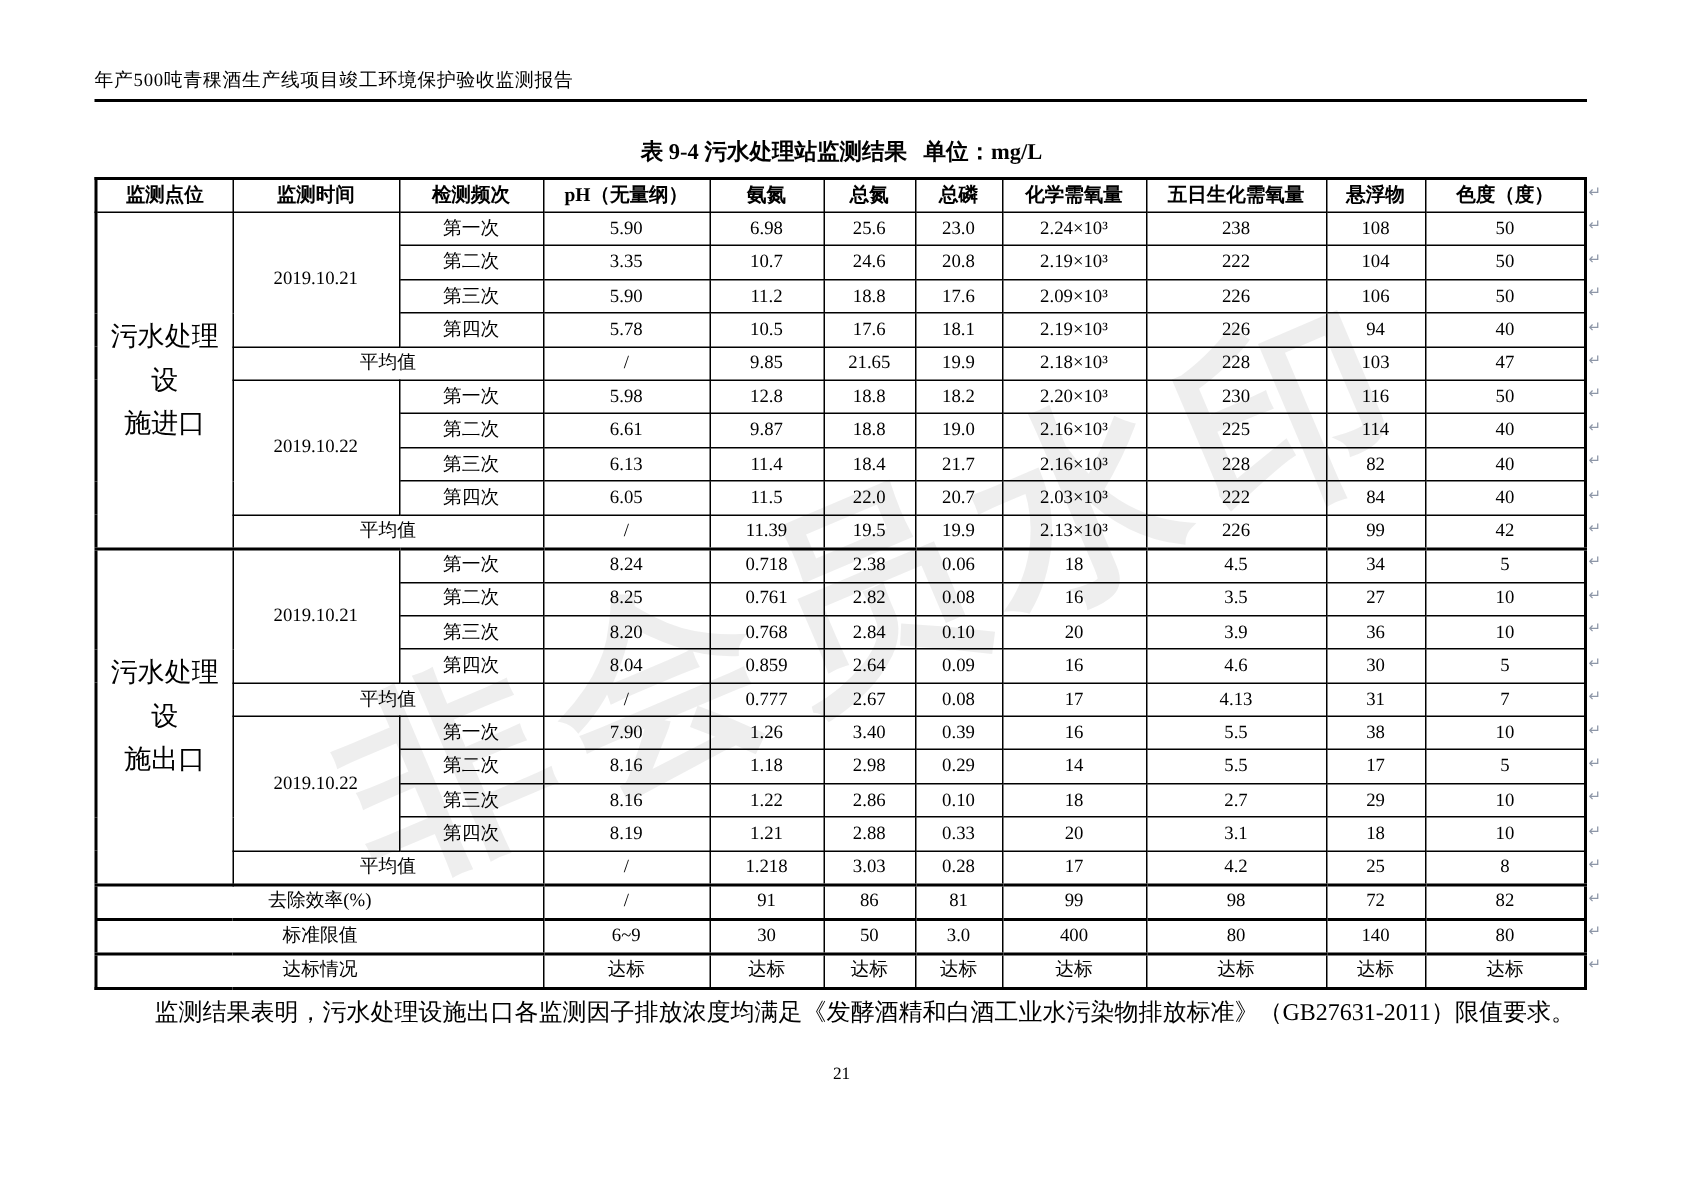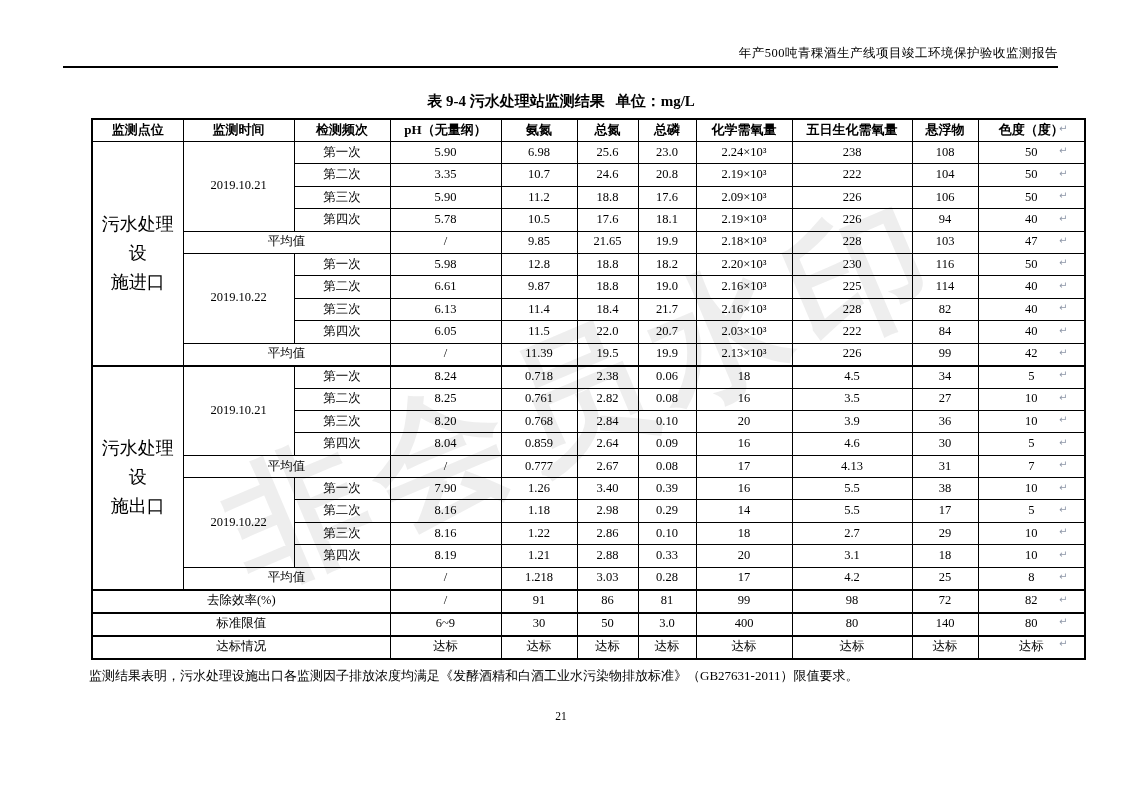--- a/index.html
+++ b/index.html
@@ -7,21 +7,21 @@
     width:1122px;height:793px;
     background:#ffffff;
     font-family:"Liberation Serif","DejaVu Serif",serif;
     color:#000;
     position:relative;
     overflow:hidden;
   }
   .page{position:absolute;inset:0;}
   .running-header{
     position:absolute;top:45px;left:63px;width:995px;
-    text-align:right;font-size:12.5px;line-height:16px;
+    text-align:left;font-size:12.5px;line-height:16px;
     letter-spacing:.5px;
   }
   .header-rule{
     position:absolute;top:66px;left:63px;width:995px;height:0;
     border-top:2px solid #000;
   }
   .table-title{
     position:absolute;top:92px;left:0;width:1122px;
     text-align:center;font-weight:bold;font-size:15px;
   }
@@ -29,21 +29,21 @@
   .watermark{
     position:absolute;left:235px;top:450px;
     font-size:138px;font-weight:bold;white-space:nowrap;
     letter-spacing:14px;color:rgba(120,120,120,0.13);
     transform:rotate(-23deg);transform-origin:left center;
     z-index:0;pointer-events:none;
   }
   table.doc-table{
     position:absolute;top:118px;left:63px;width:993px;
     border-collapse:collapse;table-layout:fixed;
-    z-index:1;background:transparent;margin-left:28px;
+    z-index:1;background:transparent;
   }
   .doc-table col.c1{width:91px}.doc-table col.c2{width:111px}
   .doc-table col.c3{width:96px}.doc-table col.c4{width:111px}
   .doc-table col.c5{width:76px}.doc-table col.c6{width:61px}
   .doc-table col.c7{width:58px}.doc-table col.c8{width:96px}
   .doc-table col.c9{width:120px}.doc-table col.c10{width:66px}
   .doc-table col.c11{width:107px}
   .doc-table{border:2px solid #000;}
   .doc-table th,.doc-table td{
     border:1px solid #000;
@@ -61,22 +61,23 @@
     position:absolute;left:1059px;top:118px;z-index:1;
     display:flex;flex-direction:column;
   }
   .row-mark{
     display:block;height:22.42px;line-height:22.42px;
     font-size:10px;color:#8e97a8;
     font-family:"DejaVu Sans",sans-serif;
   }
   .footnote{
     position:absolute;top:665px;left:63px;width:995px;
-    font-size:13px;line-height:21px;text-indent:2em;
+    font-size:16px;line-height:21px;text-indent:2em;
     z-index:1;
+    text-align:center;
   }
   .page-number{
     position:absolute;top:710px;left:0;width:1122px;
     text-align:center;font-size:11.5px;
   }
 </style>
 </head>
 <body>
 
 <div class="page" data-name="document-page">

